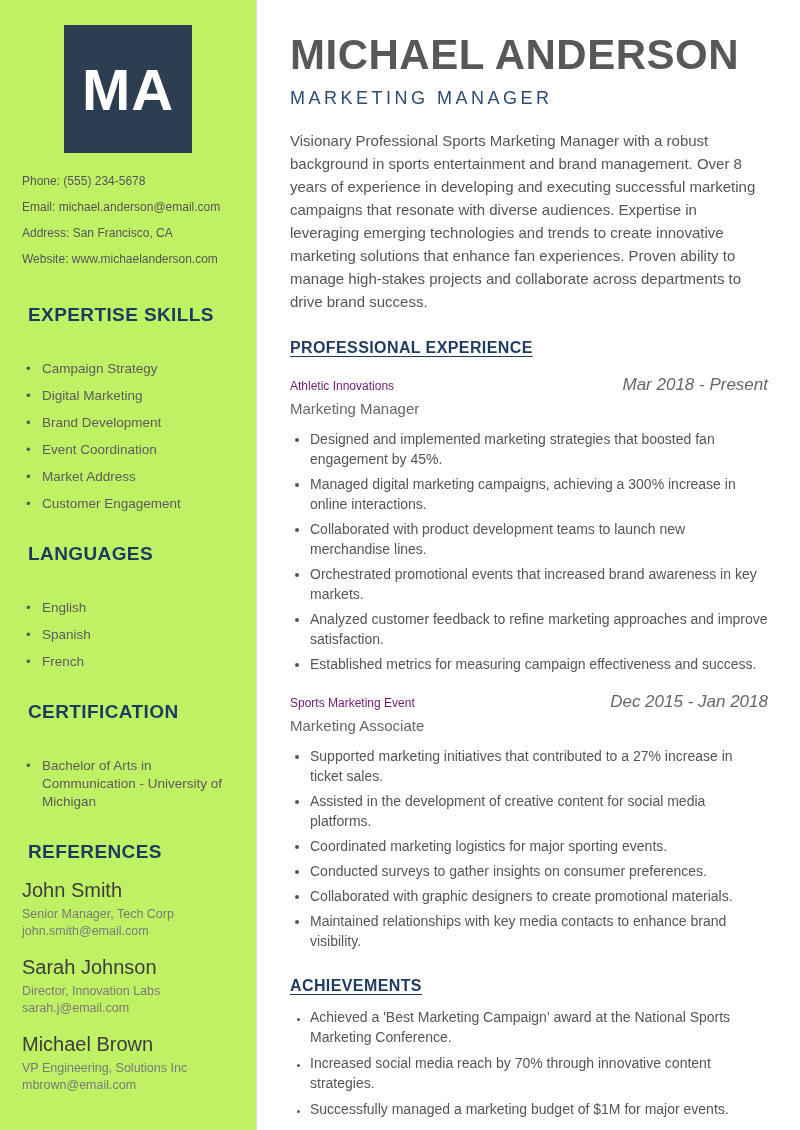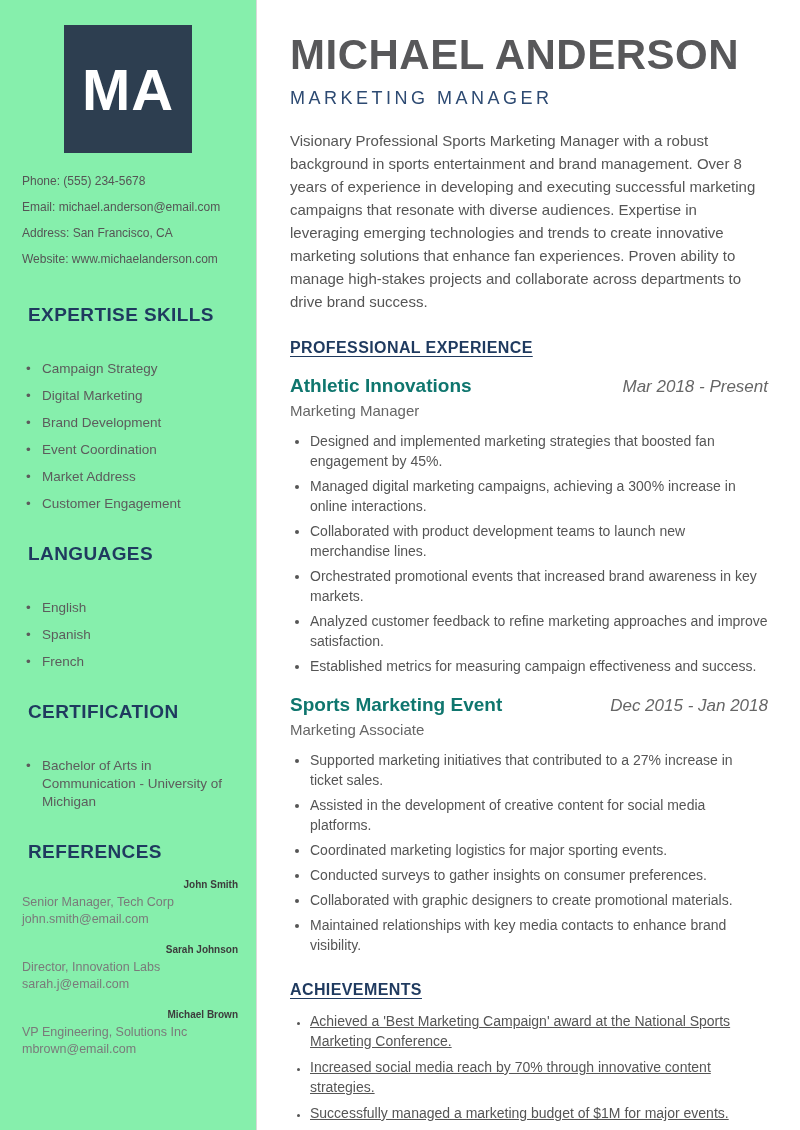--- a/index.html
+++ b/index.html
@@ -6,21 +6,21 @@
   html,body { background:#ffffff; }
   body { font-family:"Liberation Sans", sans-serif; }
   .page {
     position:relative; width:800px; height:1130px;
     background:#ffffff; overflow:hidden;
   }
 
   
   .sidebar {
     position:absolute; left:0; top:0; width:257px; height:1130px;
-    background:#86efac; border-right:1px solid #d9d9d9;
+    background:#bef264; border-right:1px solid #d9d9d9;
   }
   .monogram {
     width:128px; height:128px; margin:25px auto 0;
     background:#2d3e50; color:#ffffff;
     display:flex; align-items:center; justify-content:center;
     font-size:58px; font-weight:600; letter-spacing:1px;
   }
   .contact { margin:21px 18px 0 22px; }
   .contact-line { font-size:12px; color:#555555; line-height:14px; margin-bottom:12px; }
 
@@ -34,21 +34,21 @@
   ul.side-list { margin:34px 18px 0 24px; list-style:none; }
   ul.side-list li {
     position:relative; padding-left:18px;
     font-size:13.5px; color:#5c5c5c; line-height:18px; margin-bottom:9px;
   }
   ul.side-list li::before {
     content:"•"; position:absolute; left:2px; top:0; color:#5c5c5c;
   }
 
   .ref-entry { margin:16px 18px 0 22px; }
-  .ref-name { font-size:10px; font-weight:bold; color:#3c3c3c; margin-bottom:4px;text-align:right; }
+  .ref-name { font-size:20px; font-weight:normal; color:#3c3c3c; margin-bottom:4px; }
   .ref-role, .ref-email { font-size:12.5px; color:#7a7a7a; line-height:17px; }
 
   
   .main {
     position:absolute; left:257px; top:8px; width:543px; height:1130px;
     padding:24px 32px 0 33px; background:#ffffff;
   }
   .name {
     font-size:42px; font-weight:bold; color:#58585a; letter-spacing:0.5px;
     line-height:46px;
@@ -59,29 +59,29 @@
   }
   .summary {
     margin-top:20px; font-size:15px; color:#555555; line-height:23px;
   }
   .section-heading {
     margin-top:26px; font-size:16px; font-weight:bold; letter-spacing:0.4px;
     color:#1f3a5f; text-decoration:underline; text-underline-offset:3px;
   }
   .job { margin-top:18px; }
   .job-head { display:flex; justify-content:space-between; align-items:baseline; }
-  .company { font-size:19px; font-weight:bold; color:#0f766e; }
+  .company { font-size:12px; font-weight:normal; color:#701a75; }
   .dates { font-size:17px; font-style:italic; color:#666666; }
   .job-title { margin-top:5px; font-size:15px; color:#666666; }
   ul.main-list { margin:12px 0 0 0; padding-left:20px; list-style:disc; }
   ul.main-list li {
     font-size:14px; color:#555555; line-height:20px; margin-bottom:5px;
   }
   ul.main-list li::marker { color:#555555; font-size:13px; }
-  ul.achieve-list li { margin-bottom:6px;text-decoration:underline; }
+  ul.achieve-list li { margin-bottom:6px; }
   ul.achieve-list li::marker { font-size:11px; }
 </style>
 </head>
 <body>
 
 <div class="page">
 
   <aside class="sidebar">
     <div class="monogram">
       <span>MA</span>

